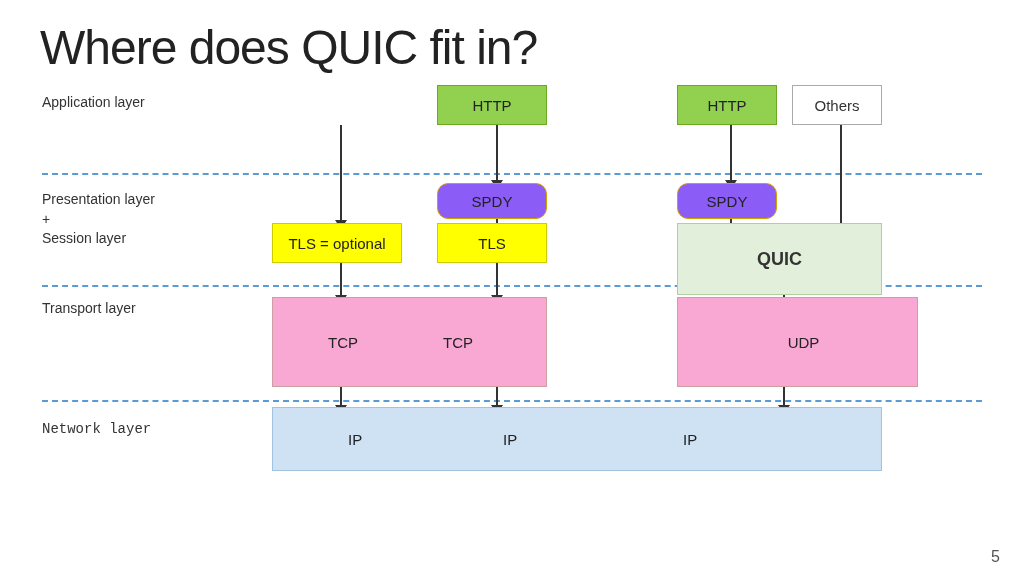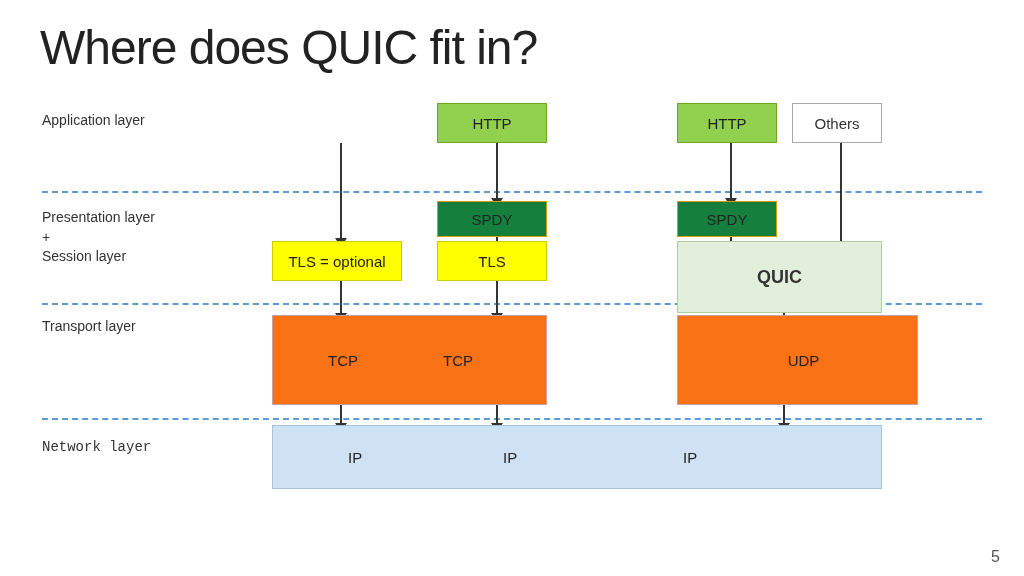--- a/index.html
+++ b/index.html
@@ -15,21 +15,20 @@
       width: 1024px;
       height: 576px;
       background: #fff;
       padding: 20px 40px 20px 40px;
       position: relative;
     }
     .title {
       font-size: 48px;
       font-weight: 300;
       color: #222;
-      margin-bottom: 18px;
       letter-spacing: -1px;
     }
     .diagram {
       position: relative;
       width: 940px;
       height: 430px;
       margin: 0 auto;
     }
     
     .layer-label {
@@ -51,23 +50,23 @@
       position: absolute;
       display: flex;
       align-items: center;
       justify-content: center;
       font-size: 15px;
       font-weight: 500;
       border: 1.5px solid #bbb;
       text-align: center;
     }
     .box-green { background: #92d050; border-color: #6aaa20; color: #222; }
-    .box-orange { background: #15803d; border-color: #d4a000; color: #222; }
+    .box-orange { background: #8b5cf6; border-color: #d4a000; color: #222; border-radius: 11px; }
     .box-yellow { background: #ffff00; border-color: #cccc00; color: #222; }
-    .box-pink { background: #f97316; border-color: #cca0a0; color: #222; padding-left: 12px; }
+    .box-pink { background: #f9a8d4; border-color: #cca0a0; color: #222; padding-left: 12px; }
     .box-blue-light { background: #cfe2f3; border-color: #a0c4e0; color: #222; }
     .box-tan { background: #e2efda; border-color: #b0d0a0; color: #333; font-weight: 700; font-size: 18px; }
     .box-others { background: #fff; border-color: #aaa; color: #333; }
     
     .arrow-down {
       position: absolute;
       display: flex;
       flex-direction: column;
       align-items: center;
     }

